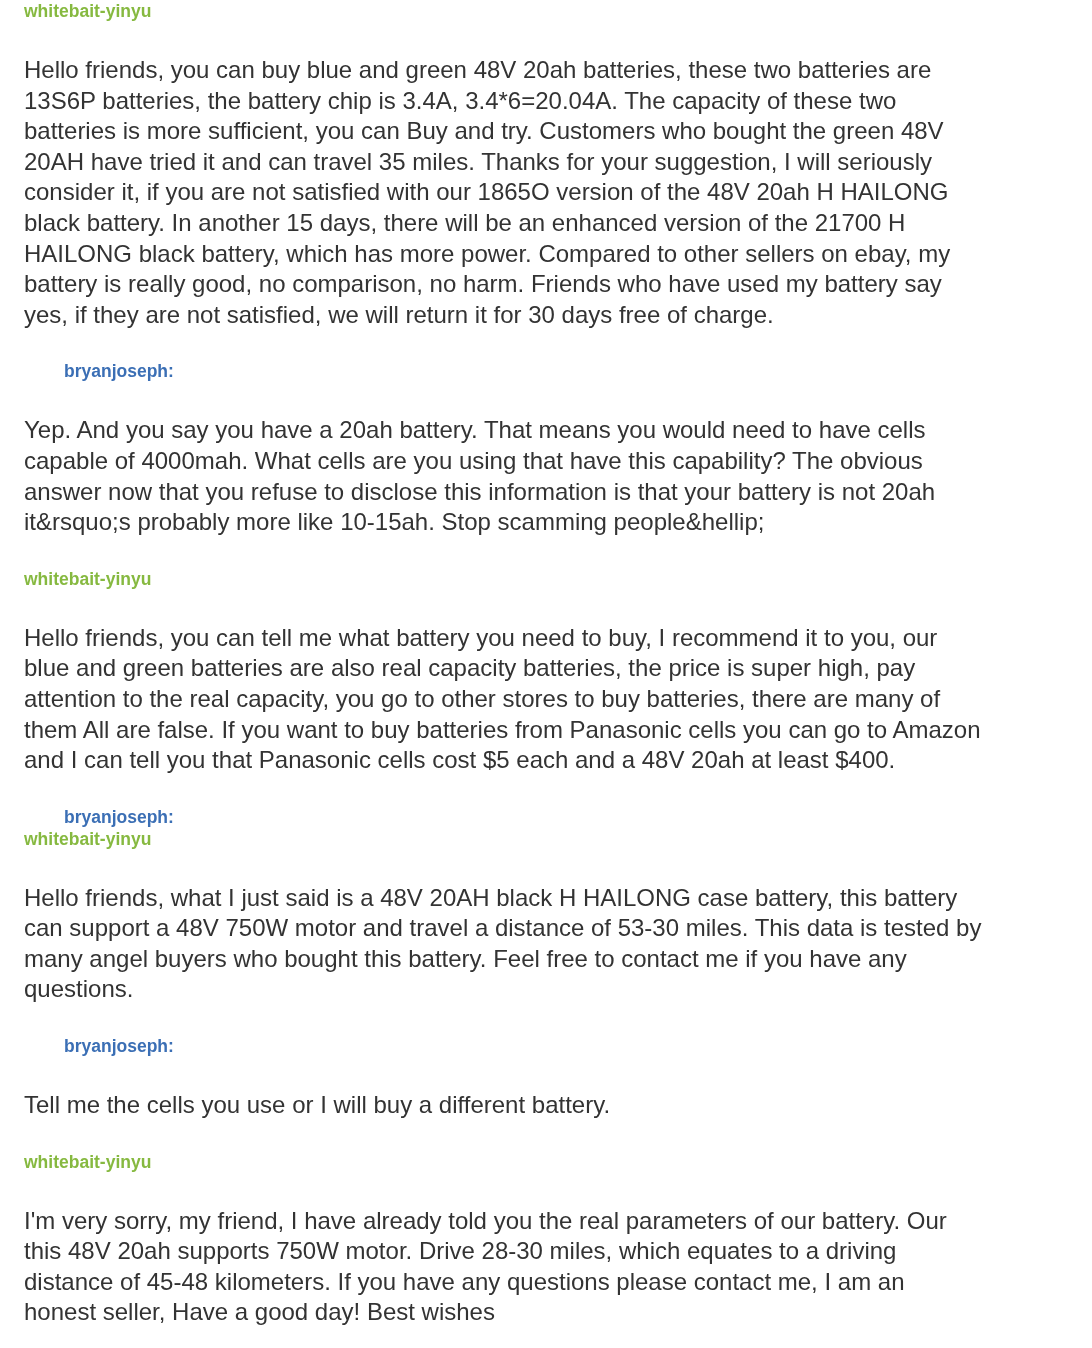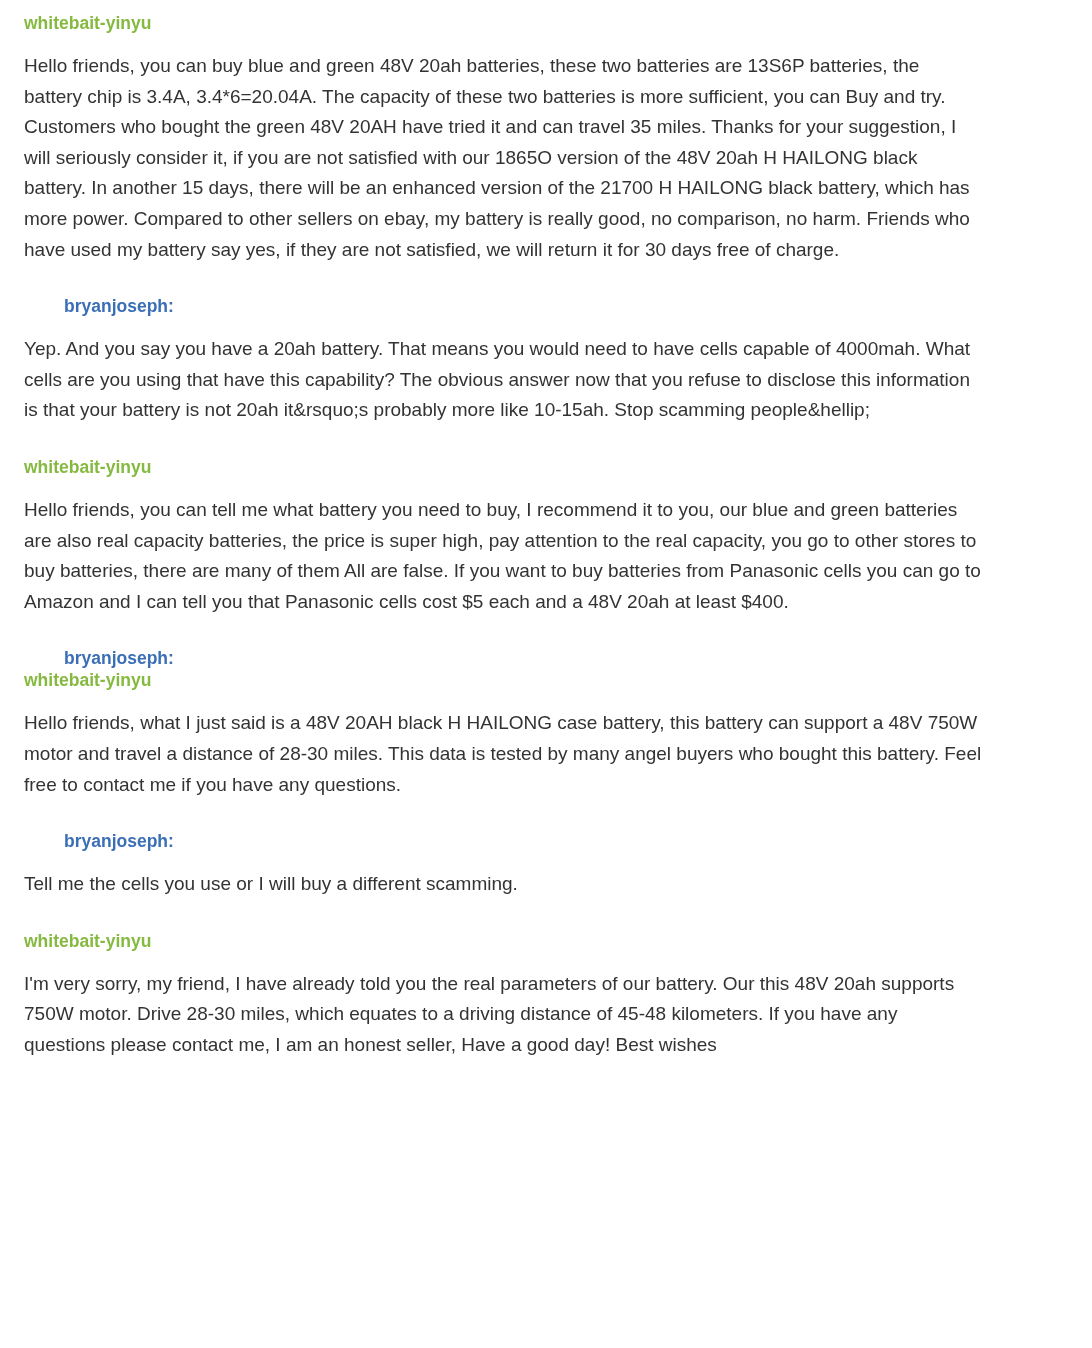--- a/index.html
+++ b/index.html
@@ -6,44 +6,44 @@
     margin: 0;
     padding: 0;
   }
   body {
     background: #ffffff;
     font-family: "Liberation Sans", "DejaVu Sans", sans-serif;
     min-height: 1348px;
     width: 1092px;
   }
   .thread {
-    padding: 12px 24px 0 24px;
+    padding: 0 24px 0 24px;
     box-sizing: border-box;
   }
   .message-block {
     margin: 0;
   }
   .author {
     font-size: 17.5px;
     font-weight: bold;
     line-height: 22px;
     margin: 0;
   }
   .author-seller {
     color: var(--seller-color, #86b940);
   }
   .author-buyer {
     color: var(--buyer-color, #3b6fb5);
     margin-left: 40px;
   }
   .message {
-    font-size: 19px;
+    font-size: 24px;
     line-height: 30.6px;
     color: var(--body-color, #333333);
-    margin: 17px 0 30px 0;
+    margin: 33px 0 30px 0;
     max-width: 958px;
   }
 </style>
 </head>
 <body style="background: rgb(255, 255, 255);">
 
 <div class="thread">
 
   <section class="message-block">
     <h3 class="author author-seller">whitebait-yinyu</h3>
@@ -59,26 +59,26 @@
     <h3 class="author author-seller">whitebait-yinyu</h3>
     <p class="message">Hello friends, you can tell me what battery you need to buy, I recommend it to you, our blue and green batteries are also real capacity batteries, the price is super high, pay attention to the real capacity, you go to other stores to buy batteries, there are many of them All are false. If you want to buy batteries from Panasonic cells you can go to Amazon and I can tell you that Panasonic cells cost $5 each and a 48V 20ah at least $400.</p>
   </section>
 
   <section class="message-block">
     <h3 class="author author-buyer">bryanjoseph:</h3>
   </section>
 
   <section class="message-block">
     <h3 class="author author-seller">whitebait-yinyu</h3>
-    <p class="message">Hello friends, what I just said is a 48V 20AH black H HAILONG case battery, this battery can support a 48V 750W motor and travel a distance of 28-30 miles. This data is tested by many angel buyers who bought this battery. Feel free to contact me if you have any questions.</p>
+    <p class="message">Hello friends, what I just said is a 48V 20AH black H HAILONG case battery, this battery can support a 48V 750W motor and travel a distance of 53-30 miles. This data is tested by many angel buyers who bought this battery. Feel free to contact me if you have any questions.</p>
   </section>
 
   <section class="message-block">
     <h3 class="author author-buyer">bryanjoseph:</h3>
-    <p class="message">Tell me the cells you use or I will buy a different scamming.</p>
+    <p class="message">Tell me the cells you use or I will buy a different battery.</p>
   </section>
 
   <section class="message-block">
     <h3 class="author author-seller">whitebait-yinyu</h3>
     <p class="message">I'm very sorry, my friend, I have already told you the real parameters of our battery. Our this 48V 20ah supports 750W motor. Drive 28-30 miles, which equates to a driving distance of 45-48 kilometers. If you have any questions please contact me, I am an honest seller, Have a good day! Best wishes</p>
   </section>
 
 </div>
 
 </body></html>

